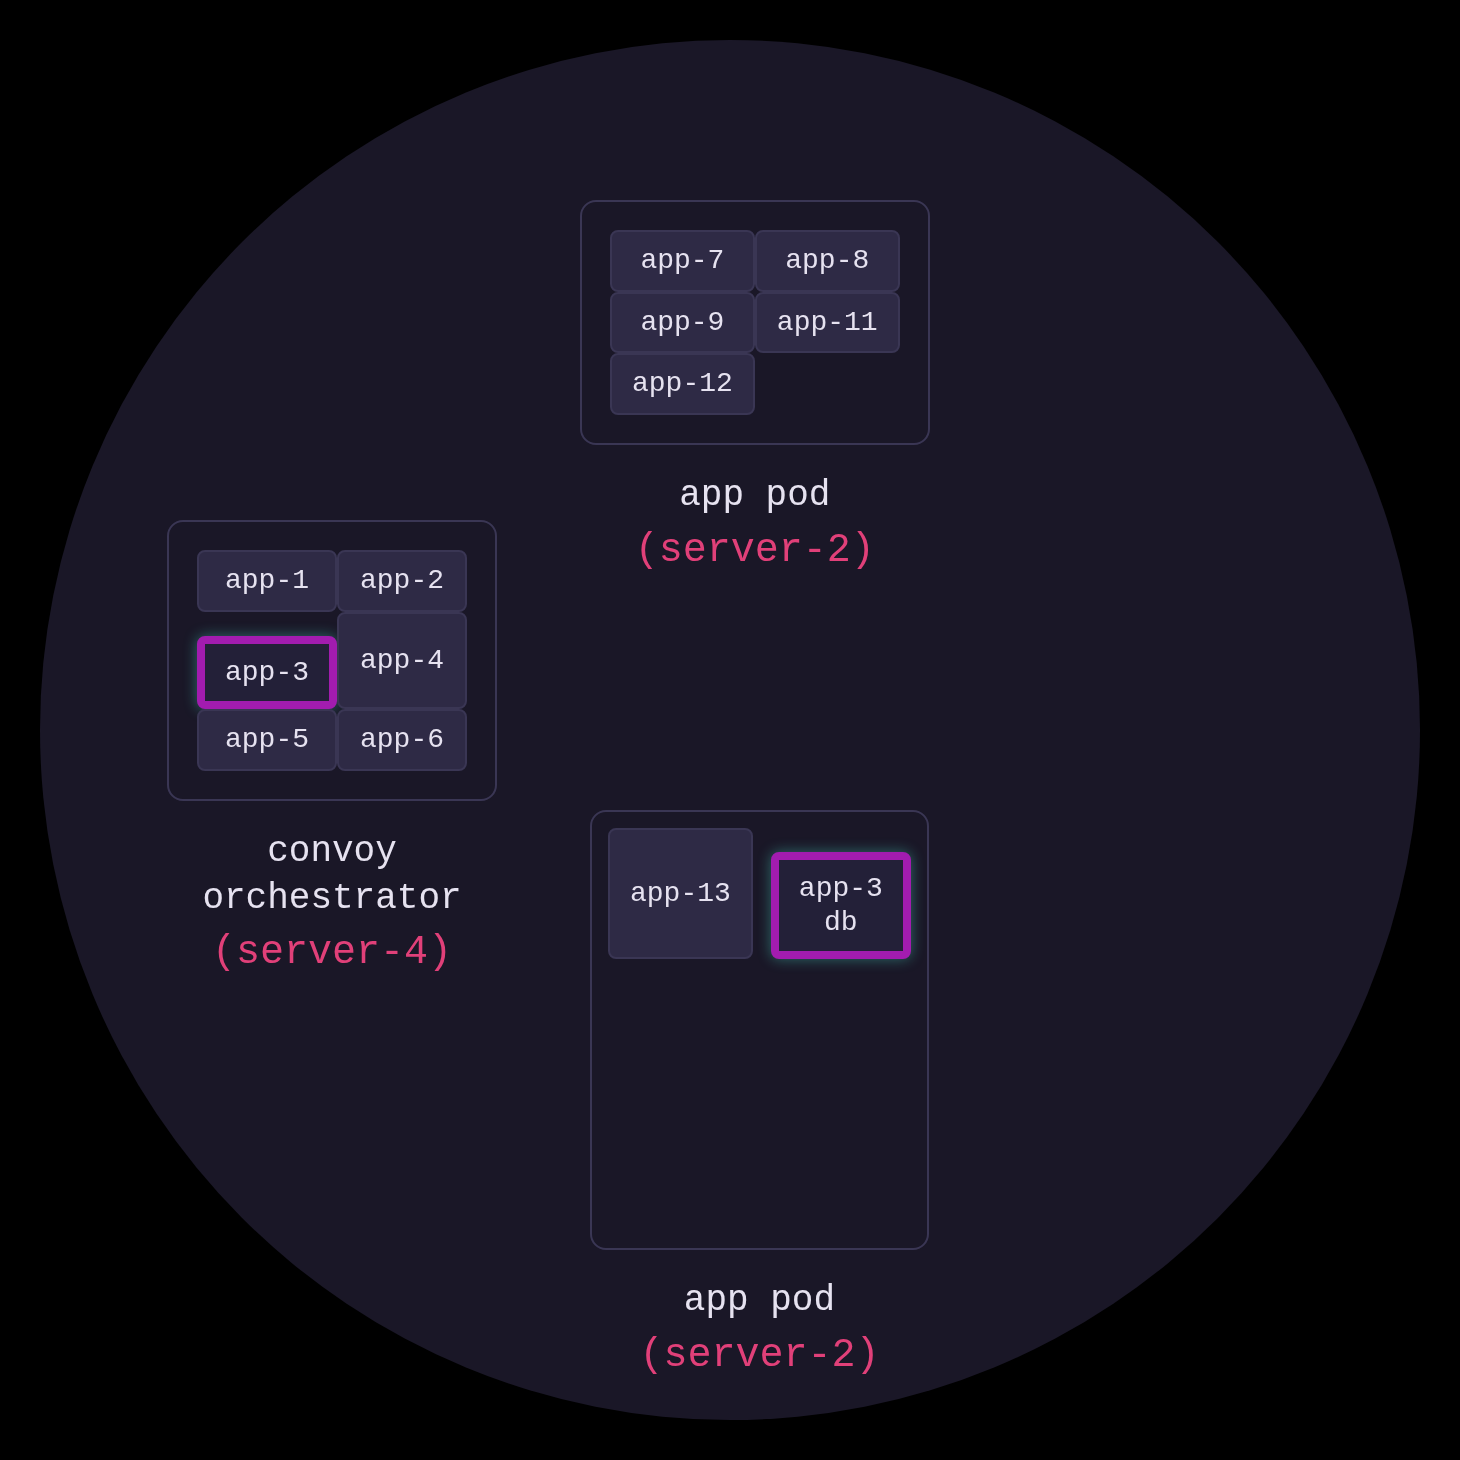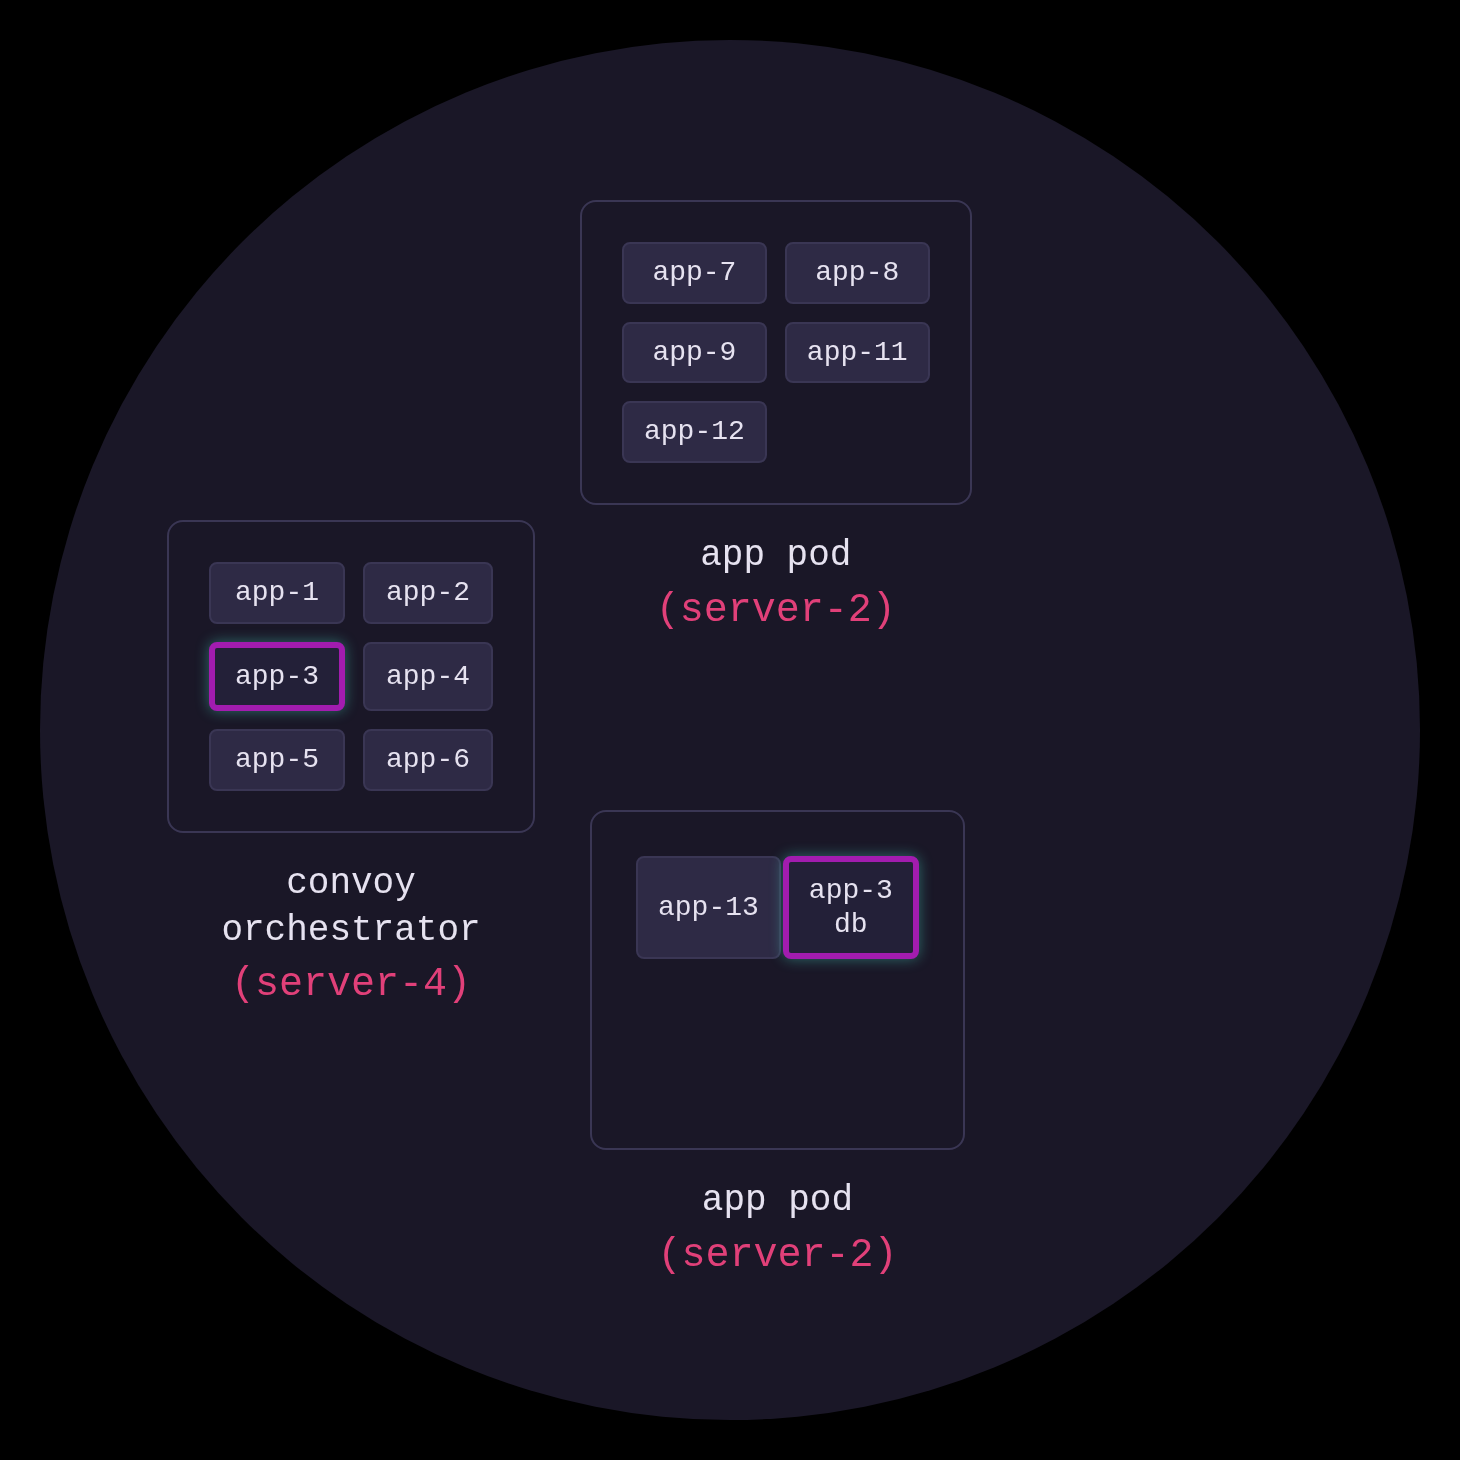--- a/index.html
+++ b/index.html
@@ -21,50 +21,51 @@
   }
   .pod-group {
     position: absolute;
     display: flex;
     flex-direction: column;
     align-items: center;
   }
   .pod-box {
     border: 2px solid #3a3654;
     border-radius: 16px;
-    padding: 40px;
+    padding: 28px;
     display: grid;
     grid-template-columns: repeat(2, auto);
-    gap: 18px;
+    gap: 0;
   }
   .pod-box.tall3 {
     grid-template-rows: repeat(3, auto);
-    padding: 44px;
-    gap: 2px;
-    height: 340px;
+    padding: 16px;
+    gap: 18px;
+    height: 440px;
     align-content: start;
   }
   .tile {
     background: #2e2a45;
     border: 2px solid #3a3654;
     border-radius: 8px;
     color: #e6e2f0;
     font-size: 28px;
     padding: 12px 20px;
     min-width: 130px;
     text-align: center;
     display: flex;
     align-items: center;
     justify-content: center;
     line-height: 1.2;
   }
   .tile.highlight {
     background: #232038;
-    border: 6px solid #a21caf;
+    border: 8px solid #a21caf;
     box-shadow: 0 0 14px rgba(78,234,208,0.4);
+    margin-top: 24px;
   }
   .tile.taller {
     min-height: 96px;
     flex-direction: column;
   }
   .pod-label {
     margin-top: 28px;
     text-align: center;
   }
   .pod-title {

